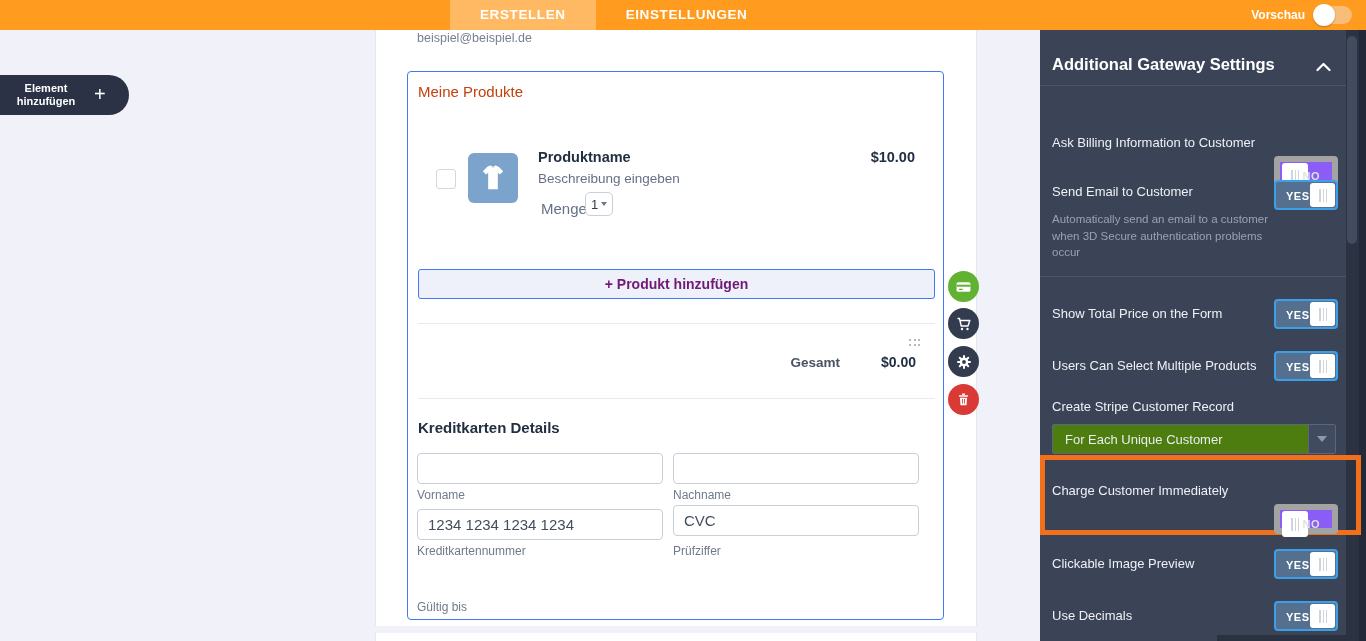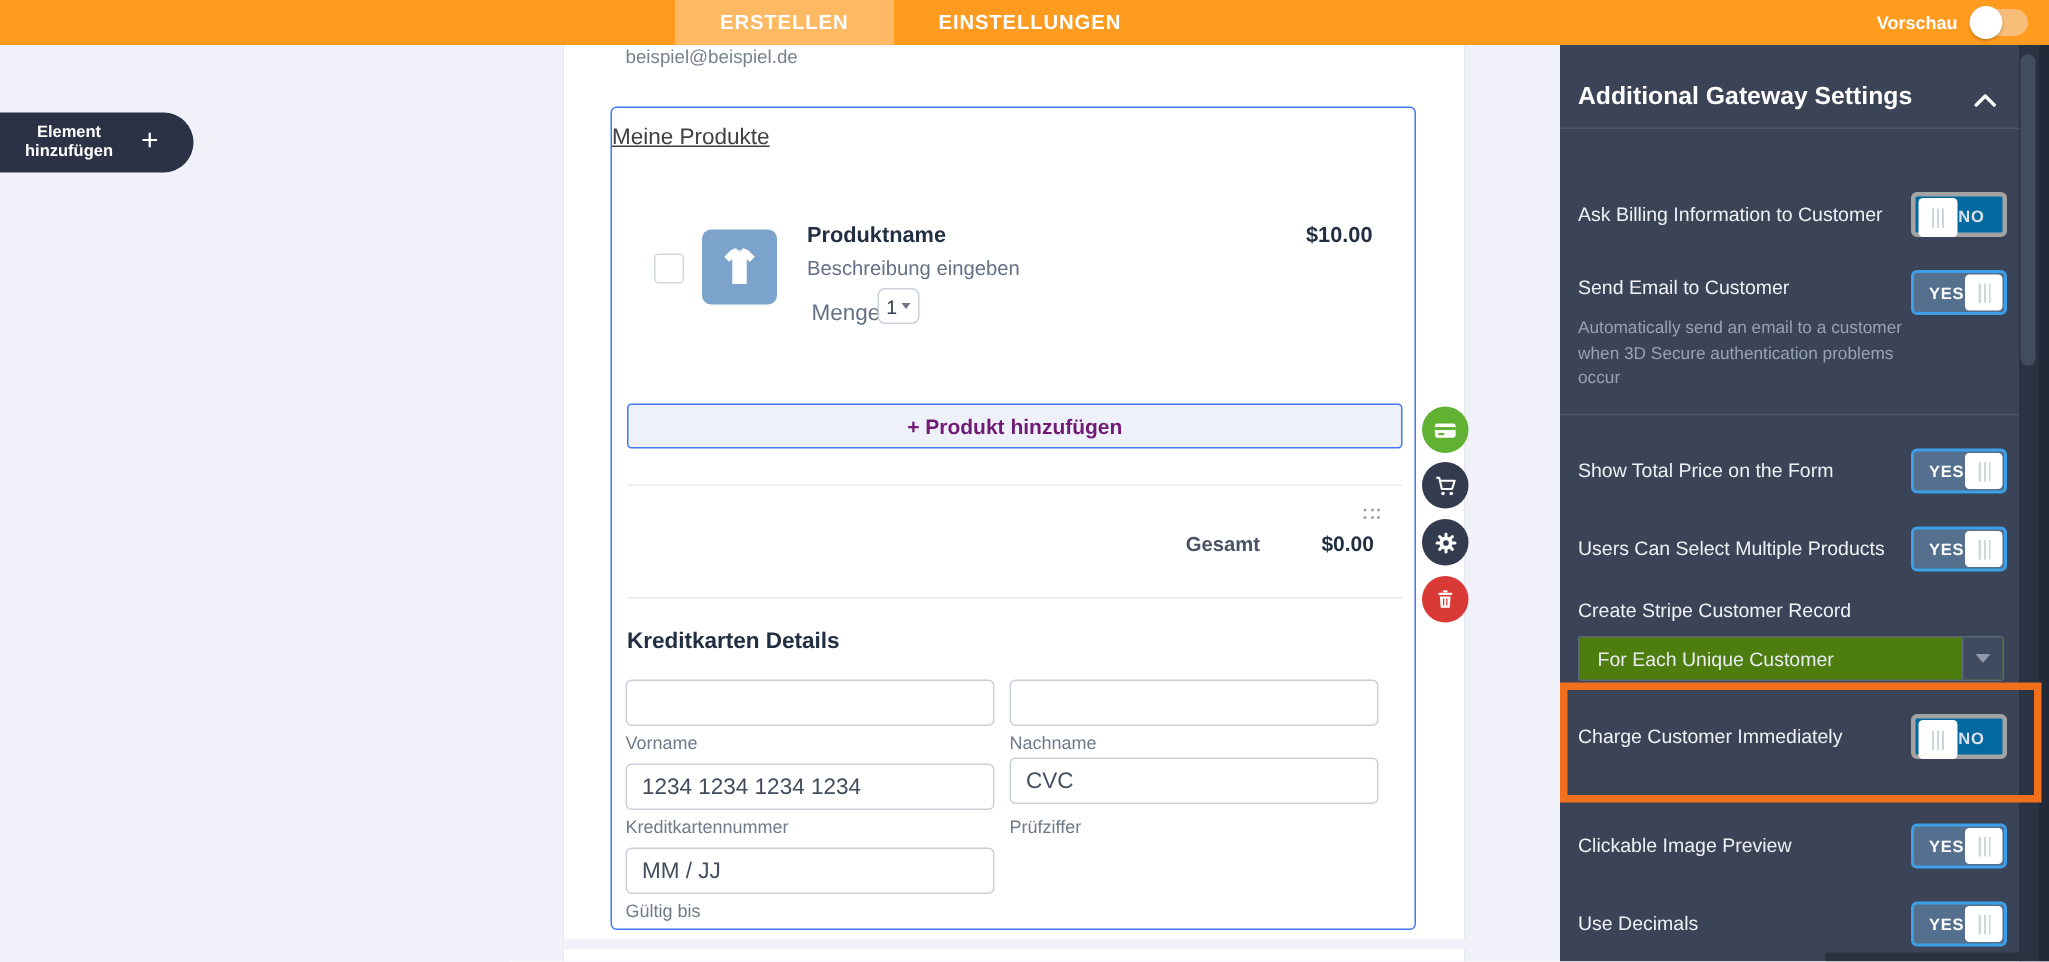--- a/index.html
+++ b/index.html
@@ -23,21 +23,21 @@
   .add-pill .txt{width:92px;color:#fff;font-size:11px;font-weight:700;line-height:13px;text-align:center;}
   .add-pill .plus{color:#fff;font-size:20px;font-weight:400;margin-left:2px;margin-top:-2px;}
   
   .card{position:absolute;left:375px;top:30px;width:602px;height:611px;background:#fff;
        border-left:1px solid #e4e7ed;border-right:1px solid #e4e7ed;box-sizing:border-box;}
   .email-text{position:absolute;left:417px;top:31px;font-size:12.5px;color:#76818f;}
   .gap-strip{position:absolute;left:375px;top:626px;width:602px;height:7px;background:#f1f2f9;}
   
   .pay-section{position:absolute;left:407px;top:71px;width:537px;height:549px;background:#fff;
        border:1.5px solid #4277f5;border-radius:4px;box-sizing:border-box;}
-  .ps-title{position:absolute;left:0;top:11px;font-size:15px;color:#404040;text-decoration:underline;}
+  .ps-title{position:absolute;left:10px;top:11px;font-size:15px;color:#c2410c;}
   .p-check{position:absolute;left:28px;top:97px;width:20px;height:20px;border:1.5px solid #d3d8e0;
        border-radius:3px;background:#fff;box-sizing:border-box;cursor:pointer;}
   .p-img{position:absolute;left:60px;top:81px;width:50px;height:50px;border-radius:6px;background:#7ca3cb;
        display:flex;align-items:center;justify-content:center;}
   .p-name{position:absolute;left:130px;top:77px;font-size:14.5px;font-weight:700;color:#222f43;}
   .p-price{position:absolute;right:28px;top:77px;font-size:14.5px;font-weight:700;color:#222f43;}
   .p-desc{position:absolute;left:130px;top:99px;font-size:13.5px;color:#667085;}
   .p-qty-label{position:absolute;left:133px;top:128px;font-size:15px;color:#667085;}
   .p-qty{position:absolute;left:177px;top:120px;width:28px;height:24px;border:1px solid #c9cfd9;
        border-radius:5px;display:flex;align-items:center;justify-content:center;gap:3px;
@@ -73,21 +73,21 @@
   .prow{position:absolute;left:1052px;width:286px;height:30px;}
   .plabel{position:absolute;left:0;top:7px;font-size:13px;color:#eef1f6;white-space:nowrap;}
   .pdesc{position:absolute;left:0;top:31px;width:225px;font-size:11.5px;line-height:16.5px;color:#98a2b6;}
   .toggle{position:absolute;right:0;top:0;width:64px;height:30px;border-radius:4px;
        box-sizing:border-box;cursor:pointer;}
   .toggle .tstate{position:absolute;top:8px;font-size:11px;font-weight:700;letter-spacing:.5px;color:#fff;}
   .toggle .knob{position:absolute;background:#fff;border-radius:3px;display:flex;
        align-items:center;justify-content:center;}
   .toggle .ridges{width:8px;height:13px;
        background:repeating-linear-gradient(90deg,#cfd5dd 0 1.5px,transparent 1.5px 3.5px);}
-  .toggle.no{background:#0369a1;border:3px solid #a3a3a3;}
+  .toggle.no{background:#8b5cf6;border:6px solid #a3a3a3;margin-top:28px;}
   .toggle.no .knob{left:2px;top:1px;width:26px;height:26px;}
   .toggle.no .tstate{right:12px;color:#dde2ea;}
   .toggle.yes{background:#54708e;border:2px solid #3d9fe8;}
   .toggle.yes .knob{right:1px;top:1px;width:25px;height:24px;}
   .toggle.yes .tstate{left:10px;}
   .pselect{position:absolute;left:1052px;top:424px;width:284px;height:30px;background:#4d7c0f;
        border:1px solid #5c667c;border-radius:2px;box-sizing:border-box;cursor:pointer;}
   .pselect .val{position:absolute;left:12px;top:7px;font-size:13px;color:#e9ecf1;white-space:nowrap;}
   .pselect .arrow-box{position:absolute;right:0;top:0;width:26px;height:28px;background:#414b5f;
        border-left:1px solid #5c667c;display:flex;align-items:center;justify-content:center;}
@@ -173,21 +173,20 @@
     <input class="cc-input" style="left: 9px; top: 381px;" type="text">
     <input class="cc-input" style="left: 265px; top: 381px;" type="text">
     <div class="cc-label" style="left:9px;top:416px">Vorname</div>
     <div class="cc-label" style="left:265px;top:416px">Nachname</div>
 
     <input class="cc-input" style="left: 9px; top: 437px;" type="text" placeholder="1234 1234 1234 1234">
     <input class="cc-input" style="left: 265px; top: 433px;" type="text" placeholder="CVC">
     <div class="cc-label" style="left:9px;top:472px">Kreditkartennummer</div>
     <div class="cc-label" style="left:265px;top:472px">Prüfziffer</div>
 
-    <input class="cc-input" style="left: 9px; top: 493px;" type="text" placeholder="MM / JJ">
     <div class="cc-label" style="left:9px;top:528px">Gültig bis</div>
   </div>
 
   <div class="gap-strip"></div>
 
   <div class="fab green" style="top:271px">
     <svg width="17" height="17" viewBox="0 0 16 16">
       <rect x="1.5" y="4" width="13" height="9" rx="1.5" fill="#ffffff"></rect>
       <rect x="1.5" y="6.3" width="13" height="1.9" fill="#61b233"></rect>
       <rect x="3.5" y="10" width="4" height="1.4" rx="0.7" fill="#61b233"></rect>

